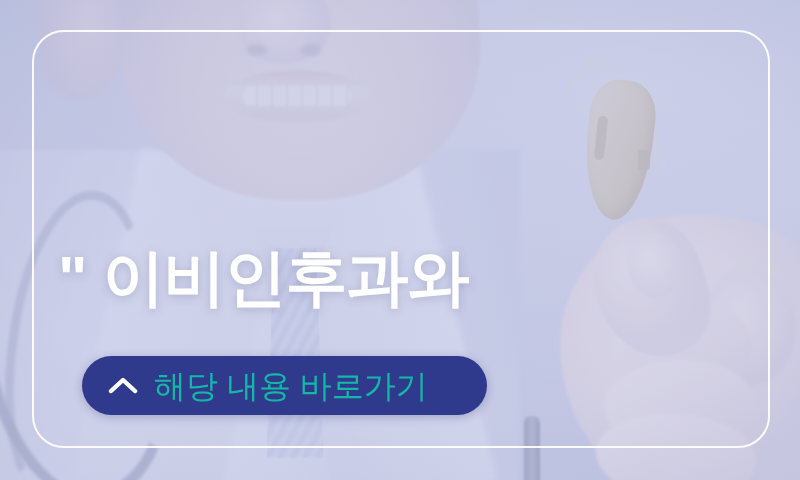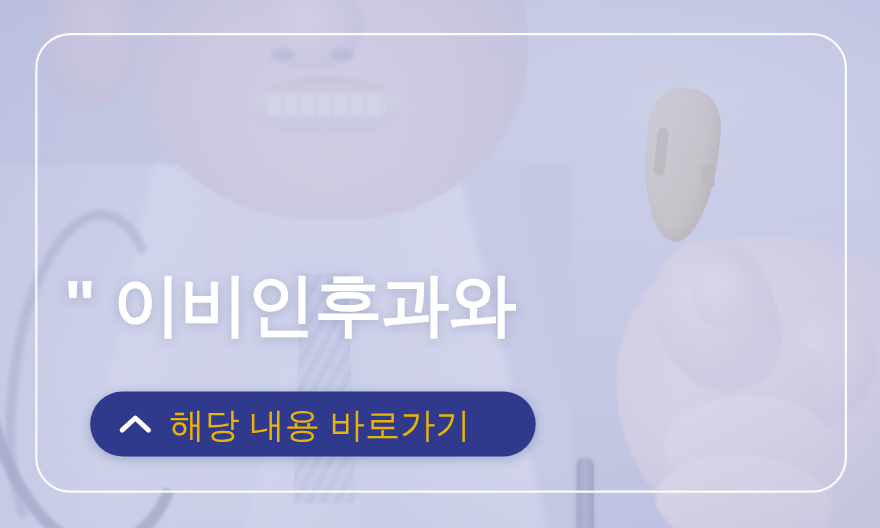--- a/index.html
+++ b/index.html
@@ -360,21 +360,21 @@
     flex: 0 0 auto;
     display: block;
     width: 30px;
     height: 20px;
   }
   .cta-label {
     font-size: 32px;
     font-weight: 300;
     letter-spacing: 0px;
     line-height: 1;
-    color: #eab308;
+    color: #14b8a6;
     white-space: nowrap;
   }
 </style>
 </head>
 <body>
 
 <div id="banner">
 
   <div class="photo">
     <div class="photo-base"></div>

